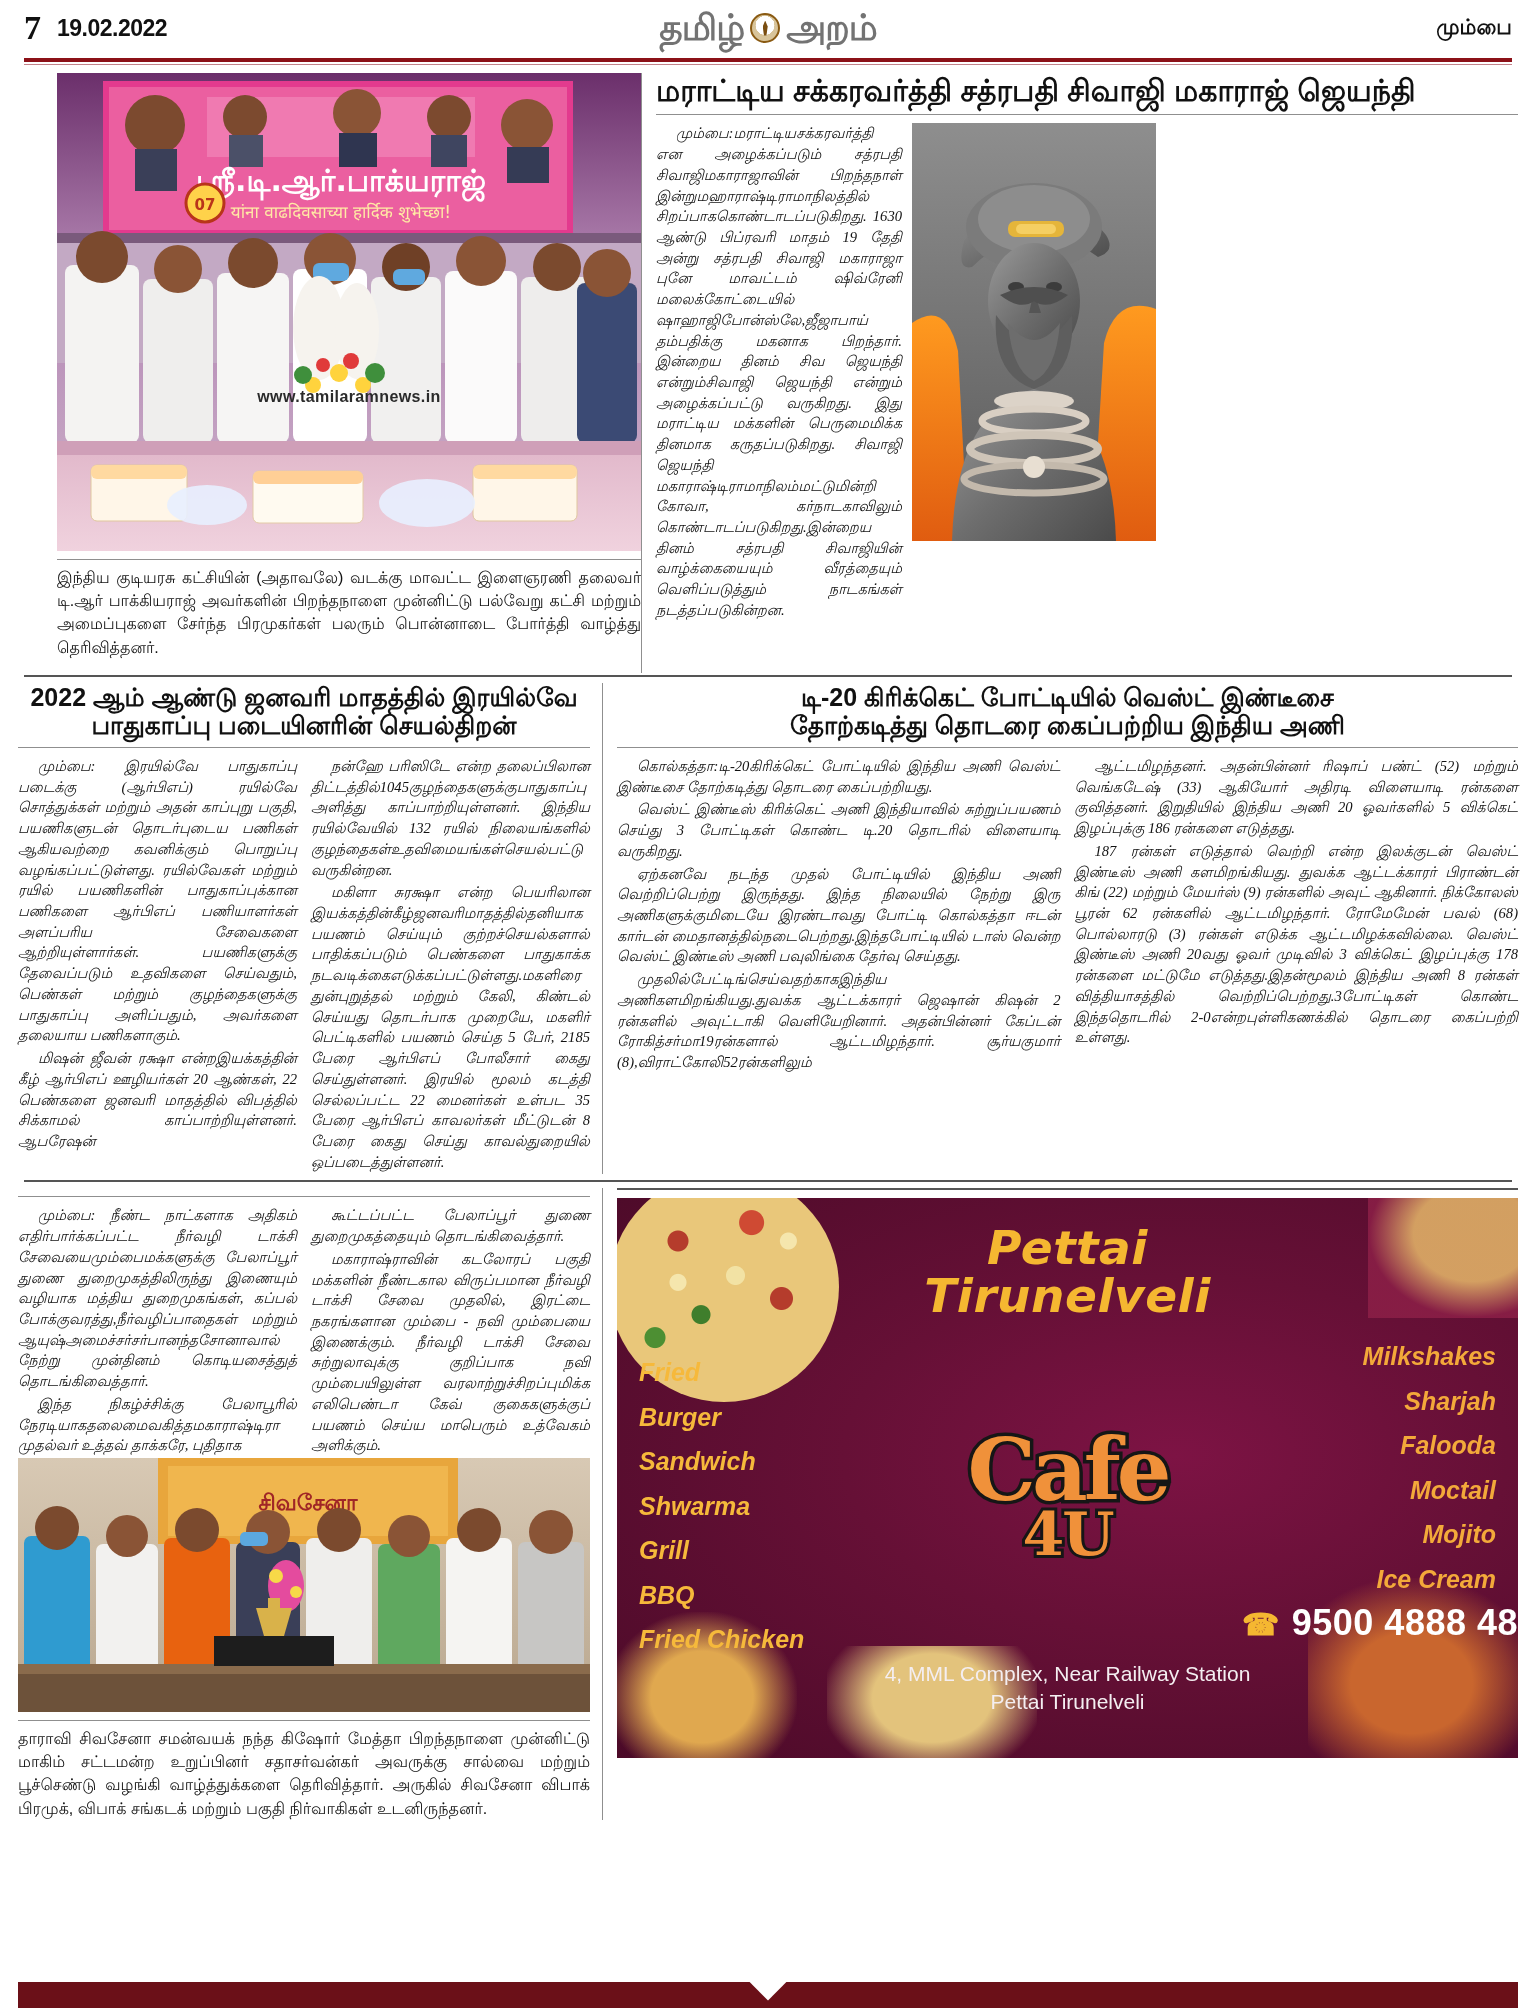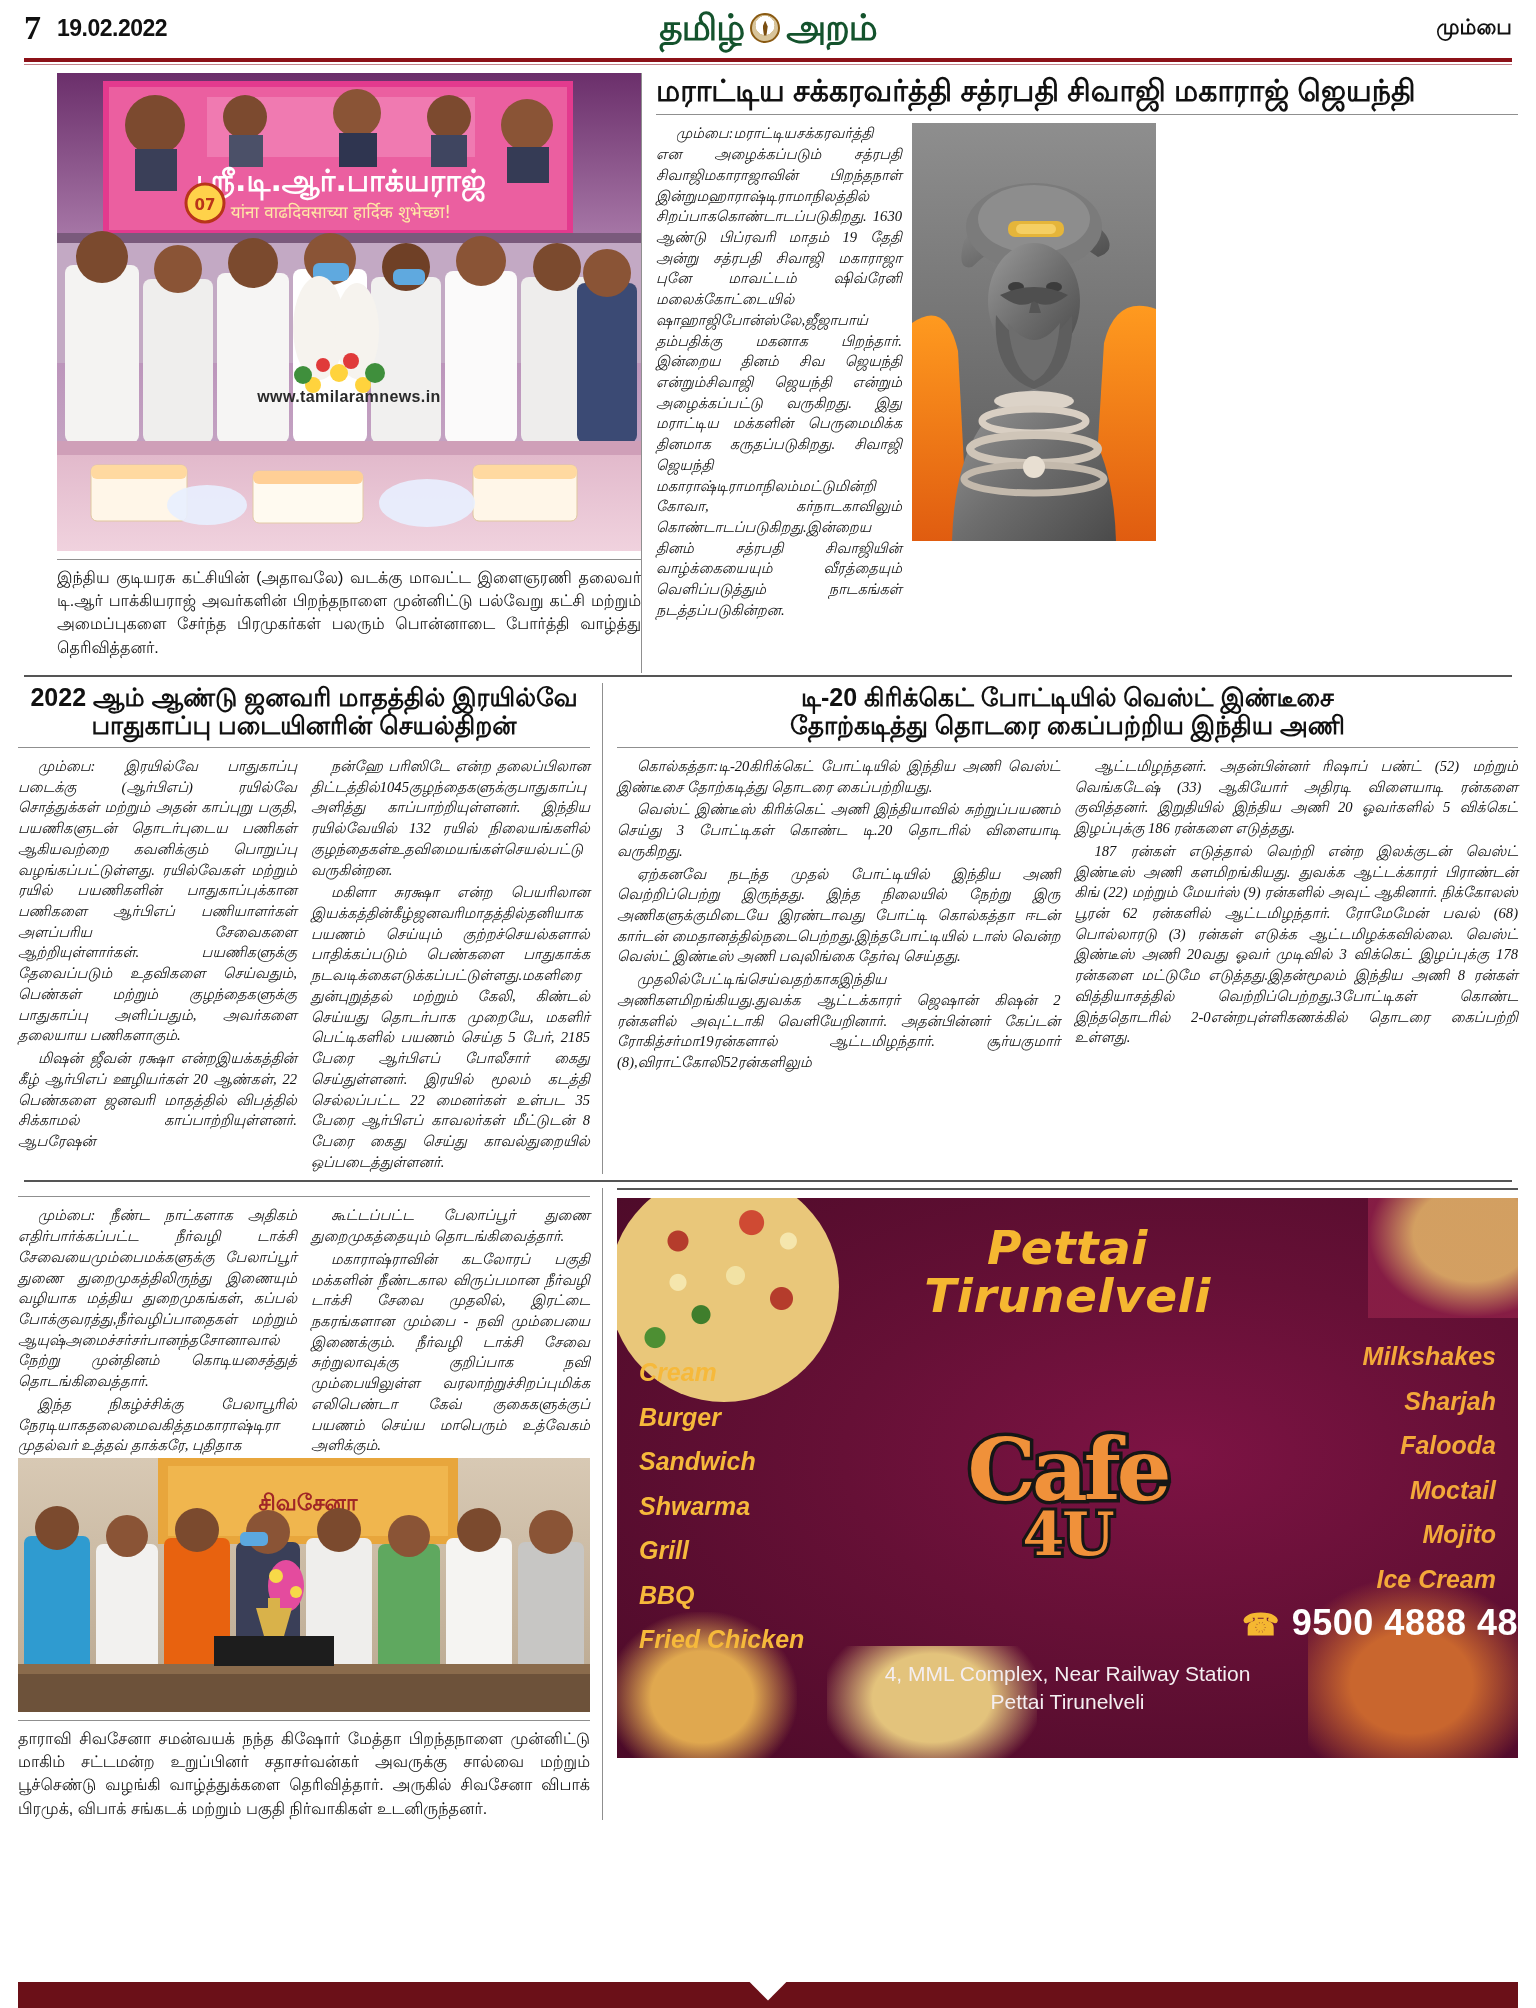--- a/index.html
+++ b/index.html
@@ -11,21 +11,21 @@
     position:relative;
     overflow:hidden;
   }
   .page { width:1536px; height:2008px; position:relative; padding:0 18px; }
 
   
   .masthead { height:56px; display:flex; align-items:center; position:relative; padding:0 6px; }
   .page-num { font-size:34px; font-weight:bold; font-family:"Liberation Serif", serif; color:#111; line-height:1; }
   .page-date { font-size:23px; font-weight:bold; margin-left:16px; letter-spacing:-0.5px; }
   .logo-wrap { position:absolute; left:0; right:0; display:flex; justify-content:center; align-items:center; gap:6px; pointer-events:none; }
-  .logo-txt { font-size:36px; font-weight:bold; color:#14532d; letter-spacing:-1px; line-height:1; }
+  .logo-txt { font-size:36px; font-weight:bold; color:#737373; letter-spacing:-1px; line-height:1; }
   .logo-emblem { width:30px; height:30px; border-radius:50%; border:2px solid #8a5a12;
                  background:radial-gradient(circle at 50% 40%, #fff 0 46%, #d8c49a 47% 100%);
                  display:flex; align-items:center; justify-content:center; }
   .logo-emblem i { display:block; width:5px; height:15px; background:#7a4e10;
                    clip-path:polygon(50% 0,100% 40%,75% 100%,25% 100%,0 40%); }
   .edition { margin-left:auto; font-size:21px; font-weight:bold; }
   .rule-thick { height:4px; background:#8c1118; margin:2px 6px 0 6px; }
   .rule-thin  { height:1px; background:#c3838a; margin:2px 6px 8px 6px; }
 
   
@@ -421,21 +421,21 @@
         <div class="food-bl"></div>
         <div class="food-br"></div>
         <div class="food-mb"></div>
 
         <div class="ad-brand">
           <div class="l1">Pettai</div>
           <div class="l2">Tirunelveli</div>
         </div>
 
         <div class="menu-col menu-left">
-          <div>Cream</div>
+          <div>Fried</div>
           <div>Burger</div>
           <div>Sandwich</div>
           <div>Shwarma</div>
           <div>Grill</div>
           <div>BBQ</div>
           <div>Fried Chicken</div>
         </div>
 
         <div class="menu-col menu-right">
           <div>Milkshakes</div>

